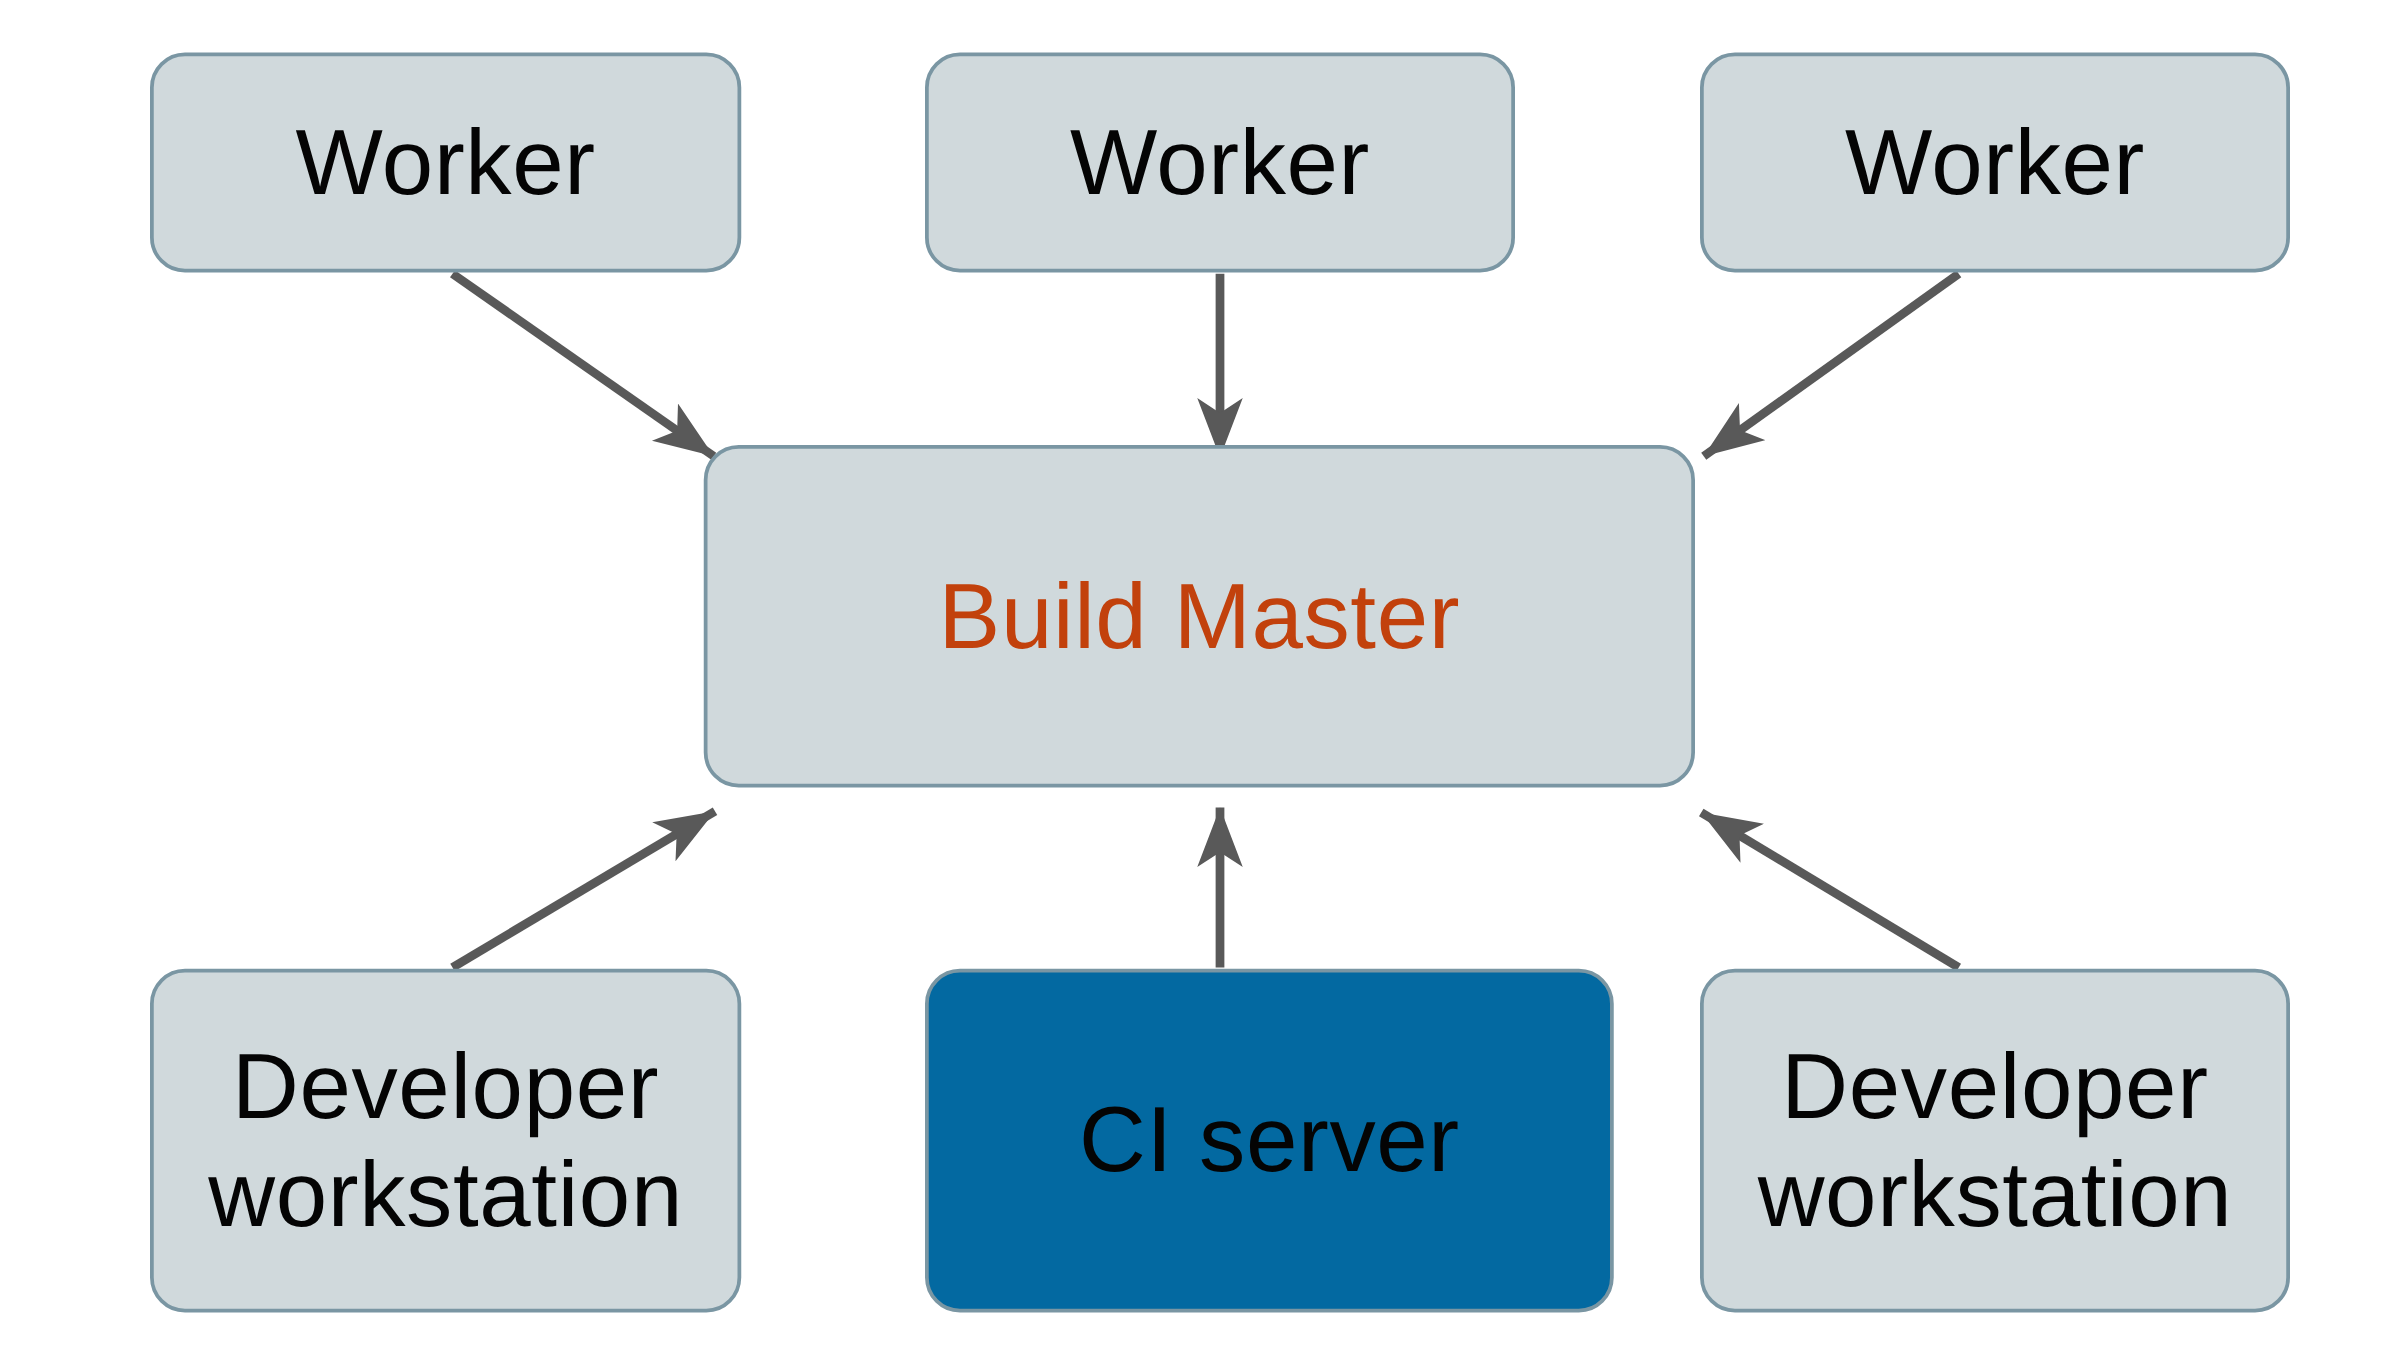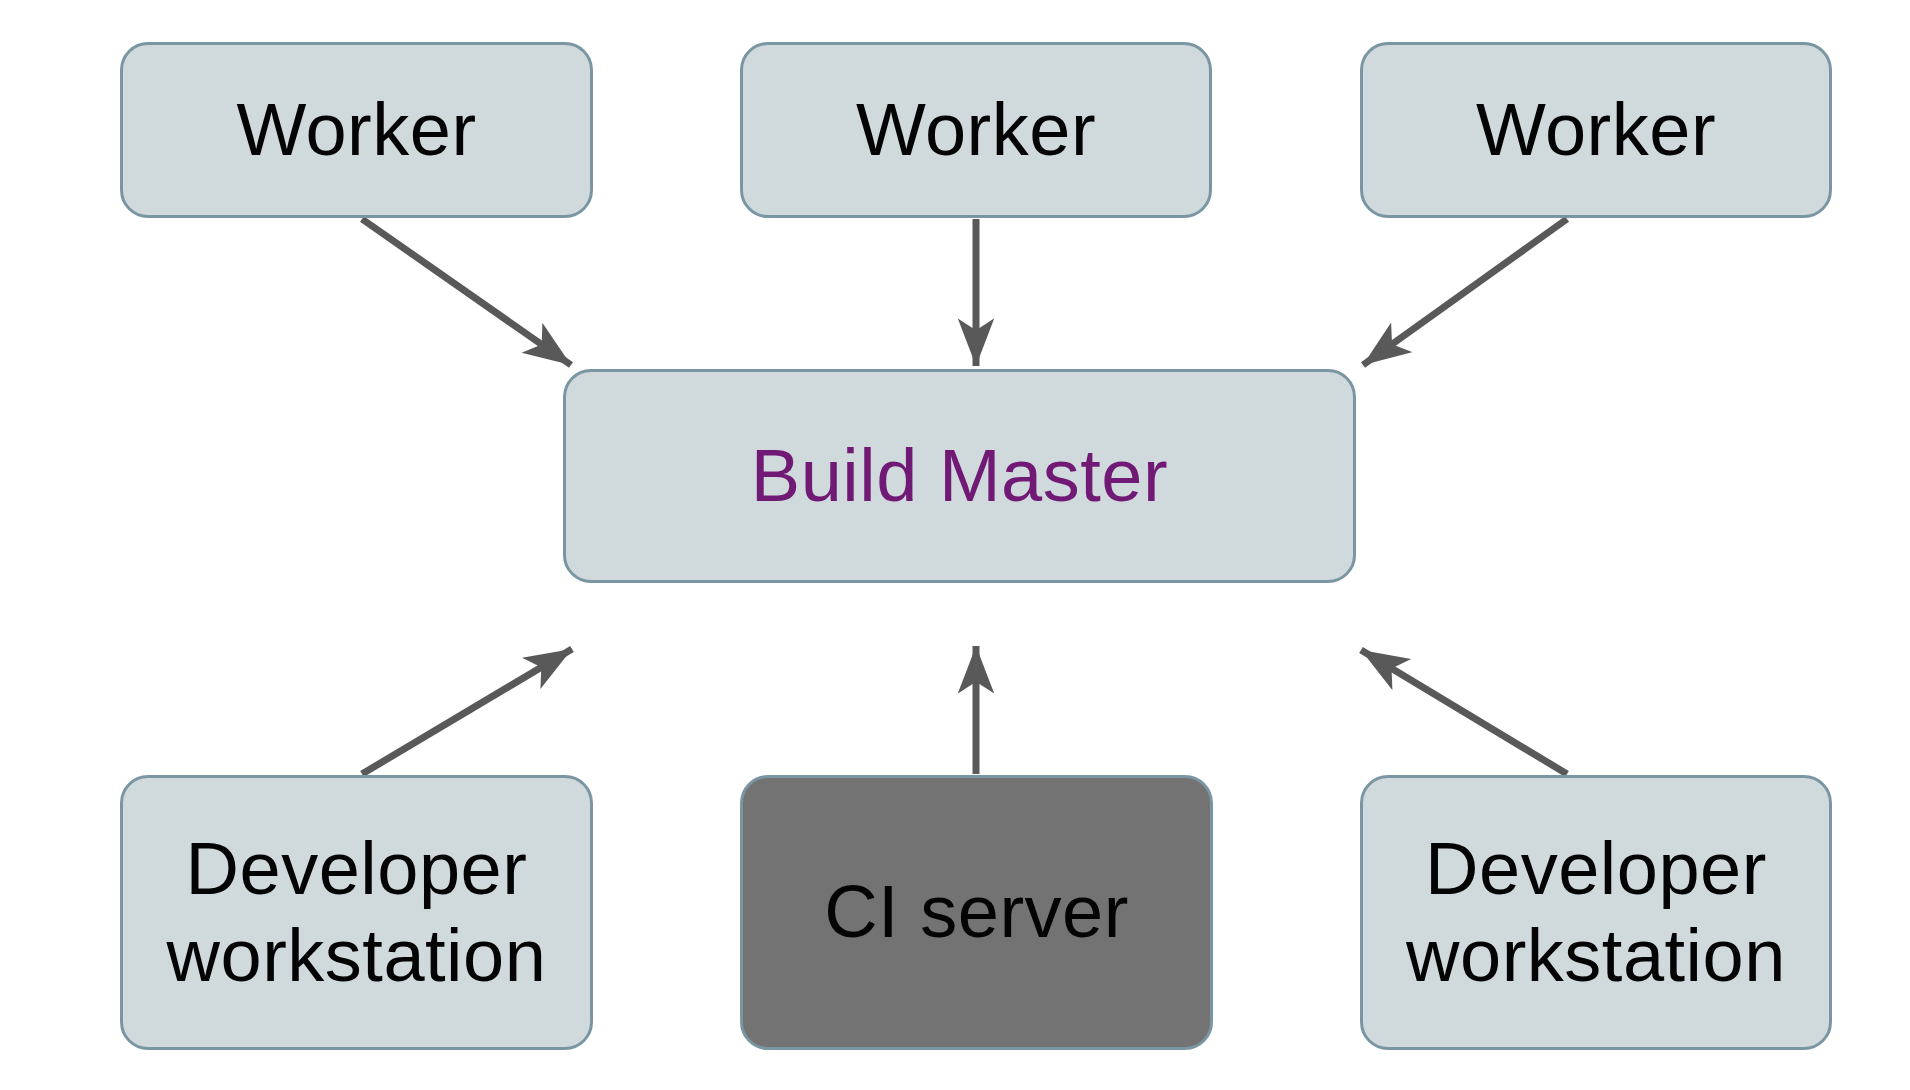--- a/index.html
+++ b/index.html
@@ -66,25 +66,25 @@
 
 <div class="node" style="left: 120px; top: 42px; width: 473px; height: 176px; background: rgb(208, 217, 220); border: 3px solid rgb(122, 150, 163); color: rgb(4, 4, 4);">
       <span class="node-label">Worker</span>
     </div>
     <div class="node" style="left: 740px; top: 42px; width: 472px; height: 176px; background: rgb(208, 217, 220); border: 3px solid rgb(122, 150, 163); color: rgb(4, 4, 4);">
       <span class="node-label">Worker</span>
     </div>
     <div class="node" style="left: 1360px; top: 42px; width: 472px; height: 176px; background: rgb(208, 217, 220); border: 3px solid rgb(122, 150, 163); color: rgb(4, 4, 4);">
       <span class="node-label">Worker</span>
     </div>
-    <div class="node" style="left: 563px; top: 369px; width: 793px; height: 214px; background: rgb(208, 217, 220); border: 3px solid rgb(122, 150, 163); color: #701a75;">
+    <div class="node" style="left: 563px; top: 356px; width: 793px; height: 274px; background: rgb(208, 217, 220); border: 3px solid rgb(122, 150, 163); color: #c2410c;">
       <span class="node-label">Build Master</span>
     </div>
     <div class="node" style="left: 120px; top: 775px; width: 473px; height: 275px; background: rgb(208, 217, 220); border: 3px solid rgb(122, 150, 163); color: rgb(4, 4, 4);">
       <span class="node-label">Developer workstation</span>
     </div>
-    <div class="node" style="left: 740px; top: 775px; width: 473px; height: 275px; background: #737373; border: 3px solid rgb(122, 150, 163); color: rgb(4, 4, 4);">
+    <div class="node" style="left: 740px; top: 775px; width: 551px; height: 275px; background: #0369a1; border: 3px solid rgb(122, 150, 163); color: rgb(4, 4, 4);">
       <span class="node-label">CI server</span>
     </div>
     <div class="node" style="left: 1360px; top: 775px; width: 472px; height: 275px; background: rgb(208, 217, 220); border: 3px solid rgb(122, 150, 163); color: rgb(4, 4, 4);">
       <span class="node-label">Developer workstation</span>
     </div>
   </div>
 
 </body></html>

